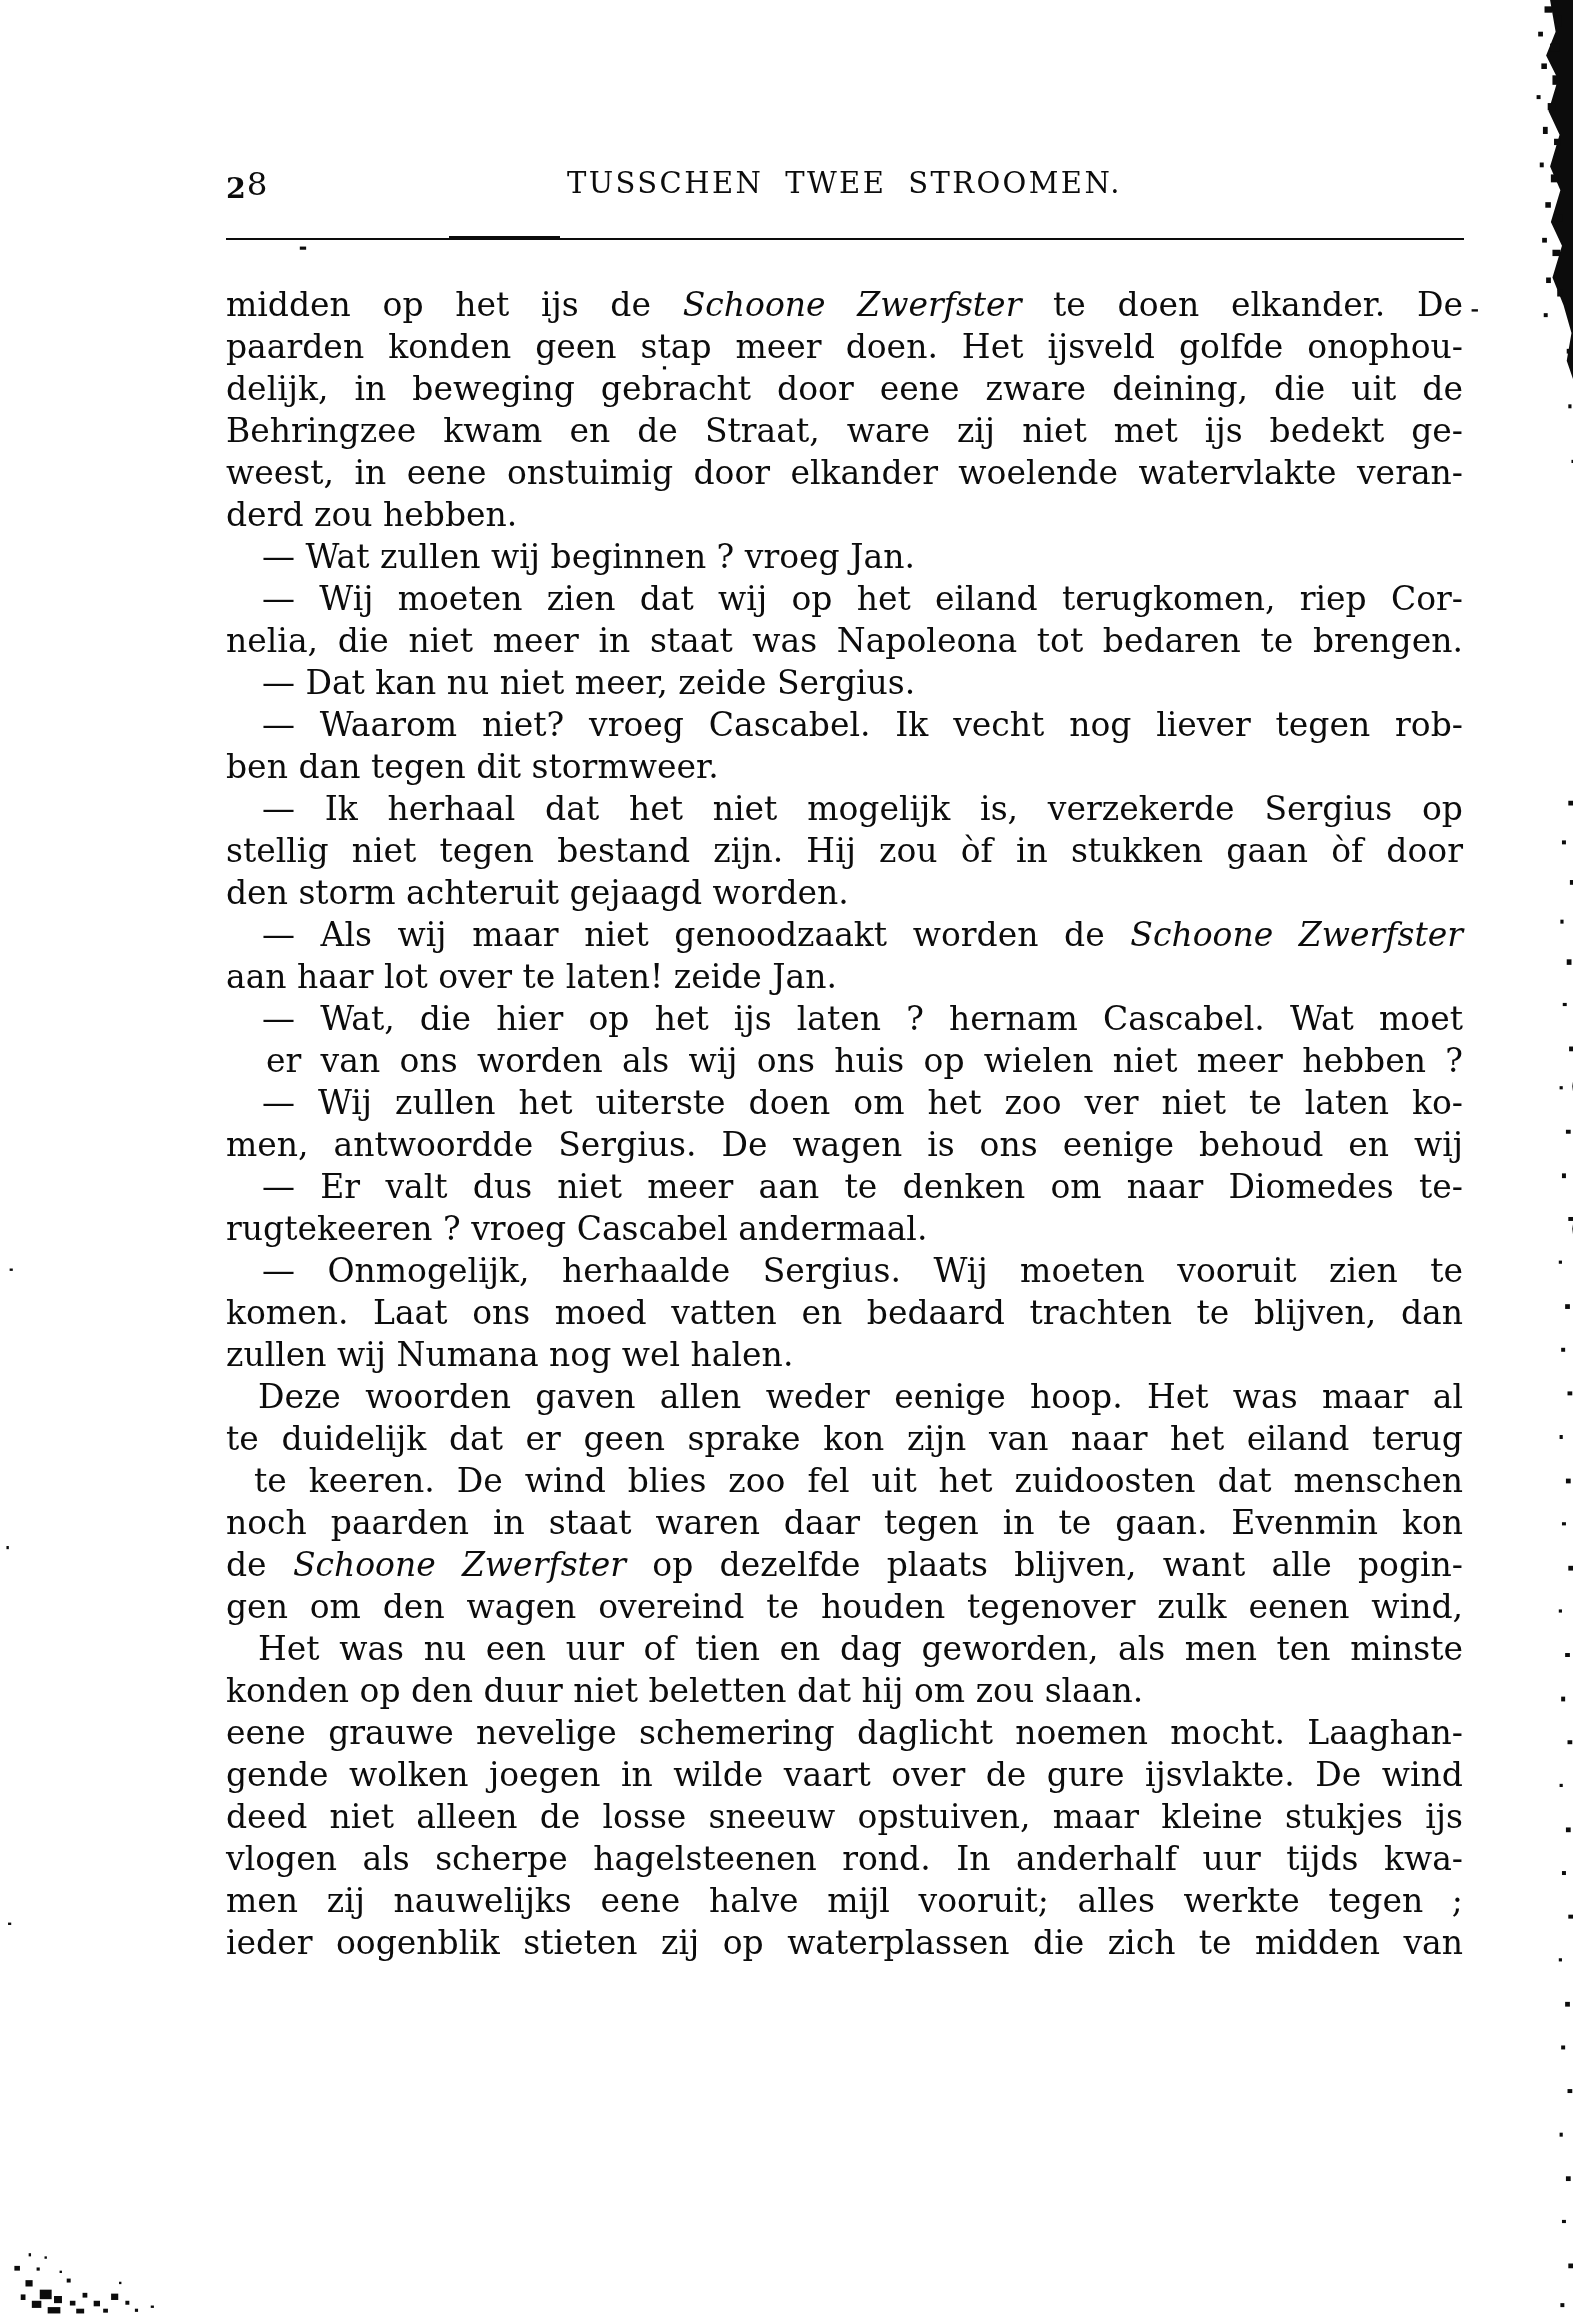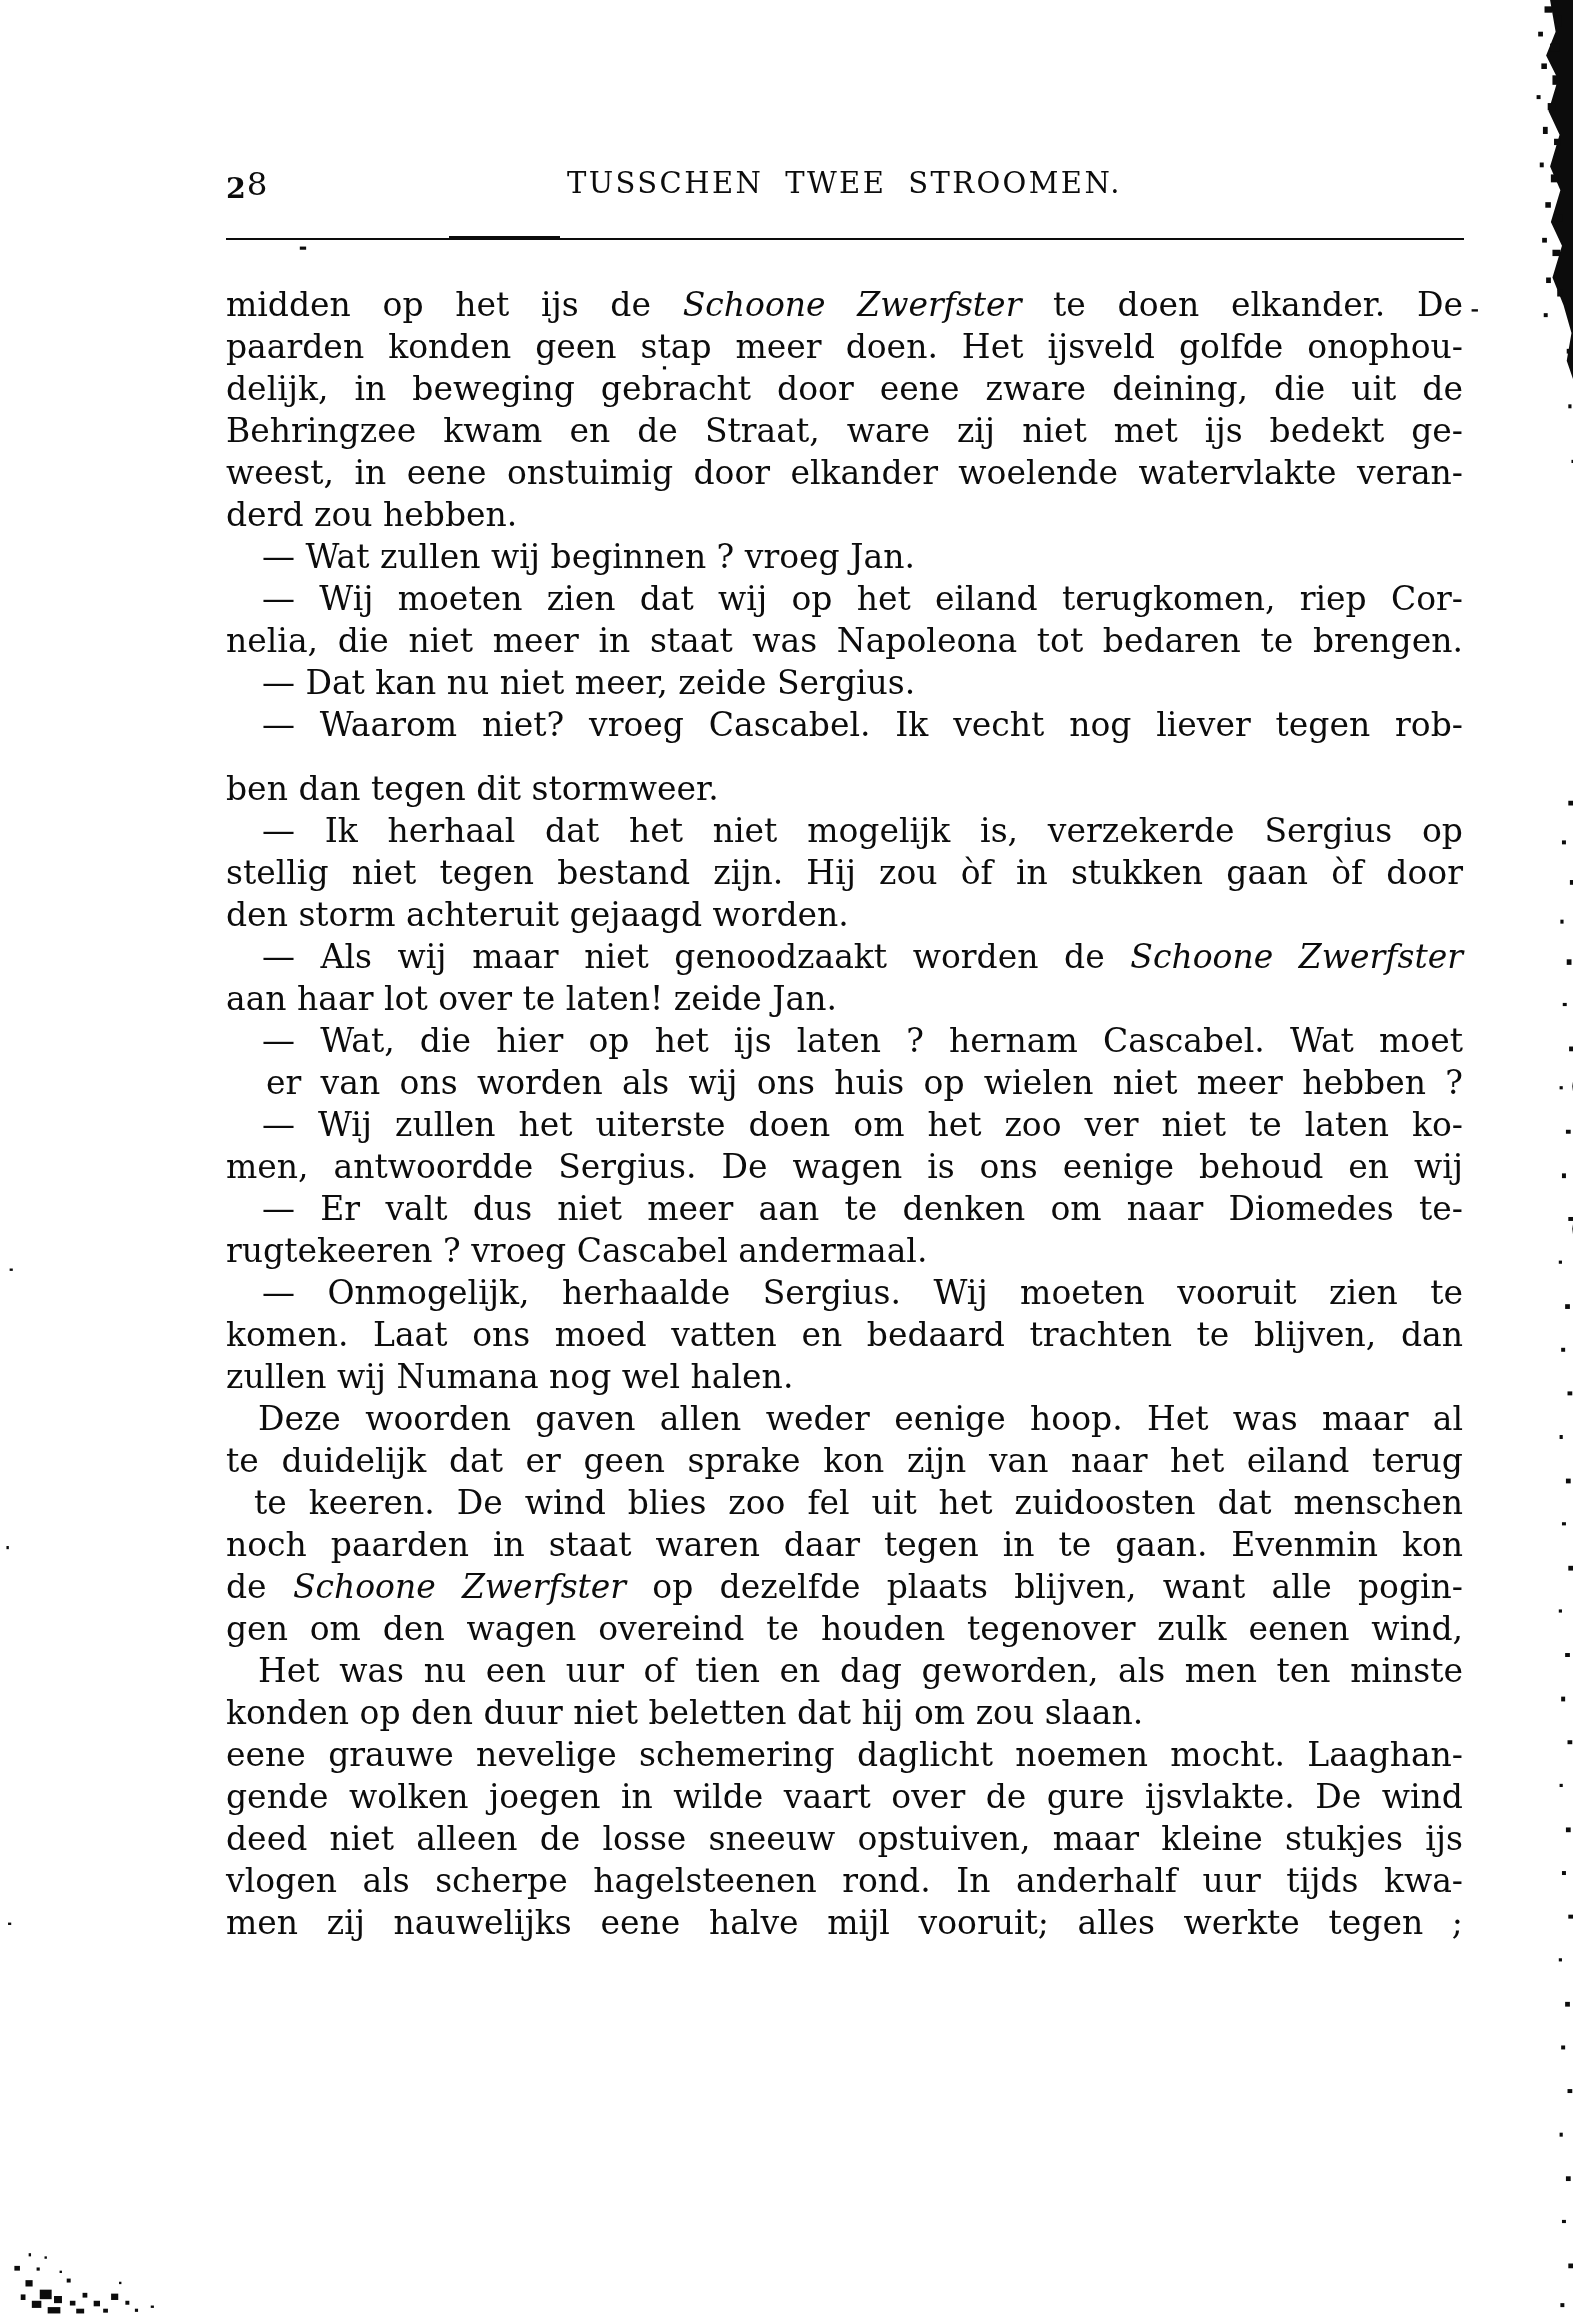--- a/index.html
+++ b/index.html
@@ -95,21 +95,21 @@
       <div class="line just" style="text-indent: 0px;"><span>paarden konden geen stap meer doen. Het ijsveld golfde onophou-</span></div>
       <div class="line just" style="text-indent: 0px;"><span>delijk, in beweging gebracht door eene zware deining, die uit de</span></div>
       <div class="line just" style="text-indent: 0px;"><span>Behringzee kwam en de Straat, ware zij niet met ijs bedekt ge-</span></div>
       <div class="line just" style="text-indent: 0px;"><span>weest, in eene onstuimig door elkander woelende watervlakte veran-</span></div>
       <div class="line" style="text-indent: 0px;"><span>derd zou hebben.</span></div>
       <div class="line" style="text-indent: 36px;"><span>— Wat zullen wij beginnen ? vroeg Jan.</span></div>
       <div class="line just" style="text-indent: 36px;"><span>— Wij moeten zien dat wij op het eiland terugkomen, riep Cor-</span></div>
       <div class="line just" style="text-indent: 0px;"><span>nelia, die niet meer in staat was Napoleona tot bedaren te brengen.</span></div>
       <div class="line" style="text-indent: 36px;"><span>— Dat kan nu niet meer, zeide Sergius.</span></div>
       <div class="line just" style="text-indent: 36px;"><span>— Waarom niet? vroeg Cascabel. Ik vecht nog liever tegen rob-</span></div>
-      <div class="line" style="text-indent: 0px; margin-top: 22px;"><span>ben dan tegen dit stormweer.</span></div>
+      <div class="line" style="text-indent: 0px;"><span>ben dan tegen dit stormweer.</span></div>
       <div class="line just" style="text-indent: 36px;"><span>— Ik herhaal dat het niet mogelijk is, verzekerde Sergius op</span></div>
       <div class="line just" style="text-indent: 0px;"><span>stellig niet tegen bestand zijn. Hij zou òf in stukken gaan òf door</span></div>
       <div class="line" style="text-indent: 0px;"><span>den storm achteruit gejaagd worden.</span></div>
       <div class="line just" style="text-indent: 36px;"><span>— Als wij maar niet genoodzaakt worden de </span><span class="ital">Schoone Zwerfster</span></div>
       <div class="line" style="text-indent: 0px;"><span>aan haar lot over te laten! zeide Jan.</span></div>
       <div class="line just" style="text-indent: 36px;"><span>— Wat, die hier op het ijs laten ? hernam Cascabel. Wat moet</span></div>
       <div class="line just" style="text-indent: 0px; margin-left: 40px;"><span>er van ons worden als wij ons huis op wielen niet meer hebben ?</span></div>
       <div class="line just" style="text-indent: 36px;"><span>— Wij zullen het uiterste doen om het zoo ver niet te laten ko-</span></div>
       <div class="line just" style="text-indent: 0px;"><span>men, antwoordde Sergius. De wagen is ons eenige behoud en wij</span></div>
       <div class="line just" style="text-indent: 36px;"><span>— Er valt dus niet meer aan te denken om naar Diomedes te-</span></div>
@@ -123,20 +123,21 @@
       <div class="line just" style="text-indent: 0px;"><span>noch paarden in staat waren daar tegen in te gaan. Evenmin kon</span></div>
       <div class="line just" style="text-indent: 0px;"><span>de </span><span class="ital">Schoone Zwerfster</span><span> op dezelfde plaats blijven, want alle pogin-</span></div>
       <div class="line just" style="text-indent: 0px;"><span>gen om den wagen overeind te houden tegenover zulk eenen wind,</span></div>
       <div class="line just" style="text-indent: 32px;"><span>Het was nu een uur of tien en dag geworden, als men ten minste</span></div>
       <div class="line" style="text-indent: 0px;"><span>konden op den duur niet beletten dat hij om zou slaan.</span></div>
       <div class="line just" style="text-indent: 0px;"><span>eene grauwe nevelige schemering daglicht noemen mocht. Laaghan-</span></div>
       <div class="line just" style="text-indent: 0px;"><span>gende wolken joegen in wilde vaart over de gure ijsvlakte. De wind</span></div>
       <div class="line just" style="text-indent: 0px;"><span>deed niet alleen de losse sneeuw opstuiven, maar kleine stukjes ijs</span></div>
       <div class="line just" style="text-indent: 0px;"><span>vlogen als scherpe hagelsteenen rond. In anderhalf uur tijds kwa-</span></div>
       <div class="line just" style="text-indent: 0px;"><span>men zij nauwelijks eene halve mijl vooruit; alles werkte tegen ;</span></div>
+      <div class="line just" style="text-indent: 0px;"><span>ieder oogenblik stieten zij op waterplassen die zich te midden van</span></div>
     </div>
 
   <svg class="artifacts" width="1593" height="2319" viewBox="0 0 2009 2925" xmlns="http://www.w3.org/2000/svg">
     <g fill="#0c0c0c">
 
       <polygon points="2009,0 1955,0 1962,40 1950,70 1965,100 1953,140 1967,170 1955,210 1968,240 1956,280 1970,310 1958,350 1972,385 1982,420 1976,455 1988,490 1984,525 1994,560 1990,600 1999,640 1996,680 2002,715 2004,760 2002,810 2005,860 2003,910 2005,960 1998,1000 1988,1030 1994,1070 1986,1110 1992,1150 1985,1190 1991,1235 1984,1280 1990,1325 1983,1370 1989,1415 1984,1460 1990,1505 1983,1550 1989,1595 1985,1640 1991,1685 1984,1730 1990,1775 1985,1820 1991,1865 1984,1910 1990,1955 1985,2000 1991,2045 1984,2090 1990,2135 1985,2180 1991,2225 1984,2270 1990,2315 1985,2360 1991,2405 1984,2450 1990,2495 1985,2540 1991,2585 1984,2630 1990,2675 1985,2720 1991,2765 1984,2810 1990,2855 1986,2900 1990,2925 2009,2925"></polygon>
 
       <rect x="1948" y="8" width="10" height="8"></rect>
         <rect x="1962" y="20" width="8" height="14"></rect>
       <rect x="1940" y="40" width="6" height="6"></rect>

